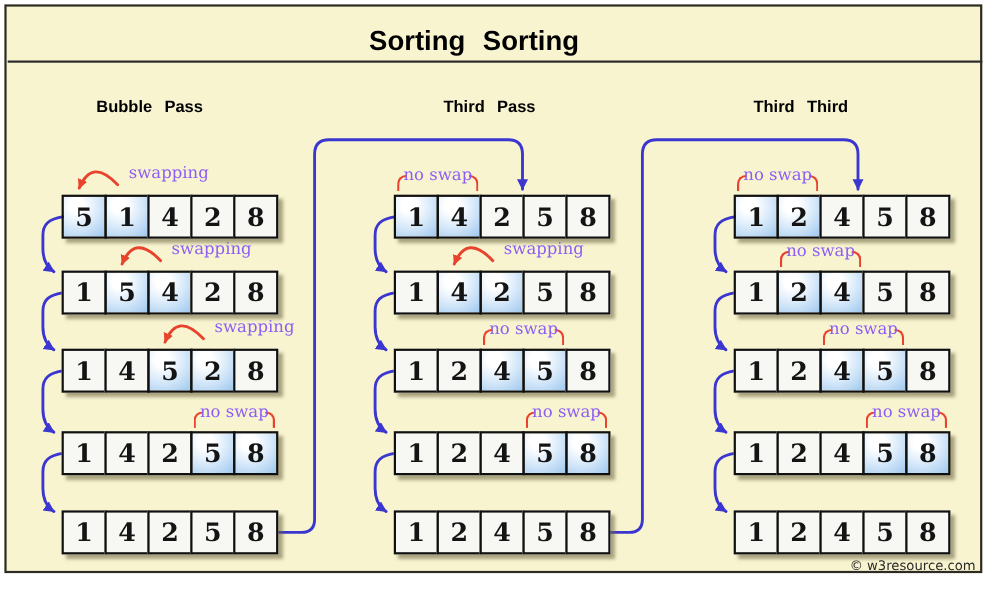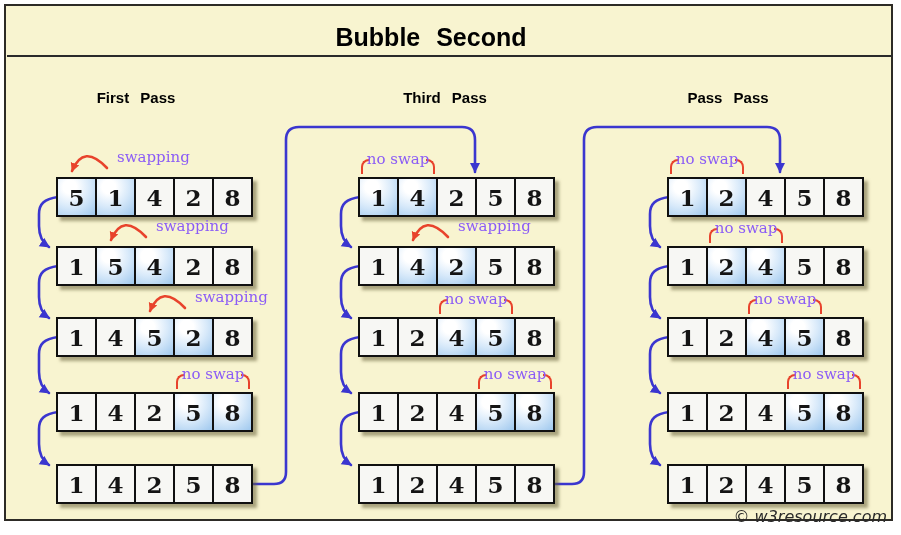--- a/index.html
+++ b/index.html
@@ -30,33 +30,33 @@
         #d9eafa 52%, #9fc8ee 100%);}
   .ann-label{position:absolute;font-size:15px;line-height:16px;color:#8b5cf6;
         white-space:nowrap;font-family:"DejaVu Serif",serif;}
   .ann-label.center{transform:translateX(-50%);text-align:center;}
   .hook{position:absolute;width:9px;height:15px;box-sizing:border-box;}
   .hook.l{border-left:2.5px solid #e8432c;border-top:2.5px solid #e8432c;
         border-top-left-radius:8px;}
   .hook.r{border-right:2.5px solid #e8432c;border-top:2.5px solid #e8432c;
         border-top-right-radius:8px;}
   .watermark{position:absolute;top:507px;right:14px;
-        font-family:"DejaVu Sans",sans-serif;font-size:16px;color:#2a2a2a;font-style:italic;}
+        font-family:"DejaVu Sans",sans-serif;font-size:12px;color:#2a2a2a;}
 </style>
 </head>
 <body>
 
 <div class="stage">
   <div class="frame"></div>
-  <div class="title">Bubble Second</div>
+  <div class="title">Sorting Sorting</div>
   <div class="separator"></div>
 
-  <div class="pass-heading" style="left:136px">First Pass</div>
+  <div class="pass-heading" style="left:136px">Bubble Pass</div>
   <div class="pass-heading" style="left:445px">Third Pass</div>
-  <div class="pass-heading" style="left:728px">Pass Pass</div>
+  <div class="pass-heading" style="left:728px">Third Third</div>
 
   <svg id="overlay" viewBox="0 0 901 535" xmlns="http://www.w3.org/2000/svg">
     <defs>
       <marker id="ab" markerUnits="userSpaceOnUse" markerWidth="14" markerHeight="14" refX="9" refY="5" orient="auto">
         <path d="M0,0 L10,5 L0,10 z" fill="#3b36cf"></path>
       </marker>
       <marker id="ar" markerUnits="userSpaceOnUse" markerWidth="13" markerHeight="13" refX="8" refY="4.5" orient="auto">
         <path d="M0,0 L9,4.5 L0,9 z" fill="#e8432c"></path>
       </marker>
     </defs>

